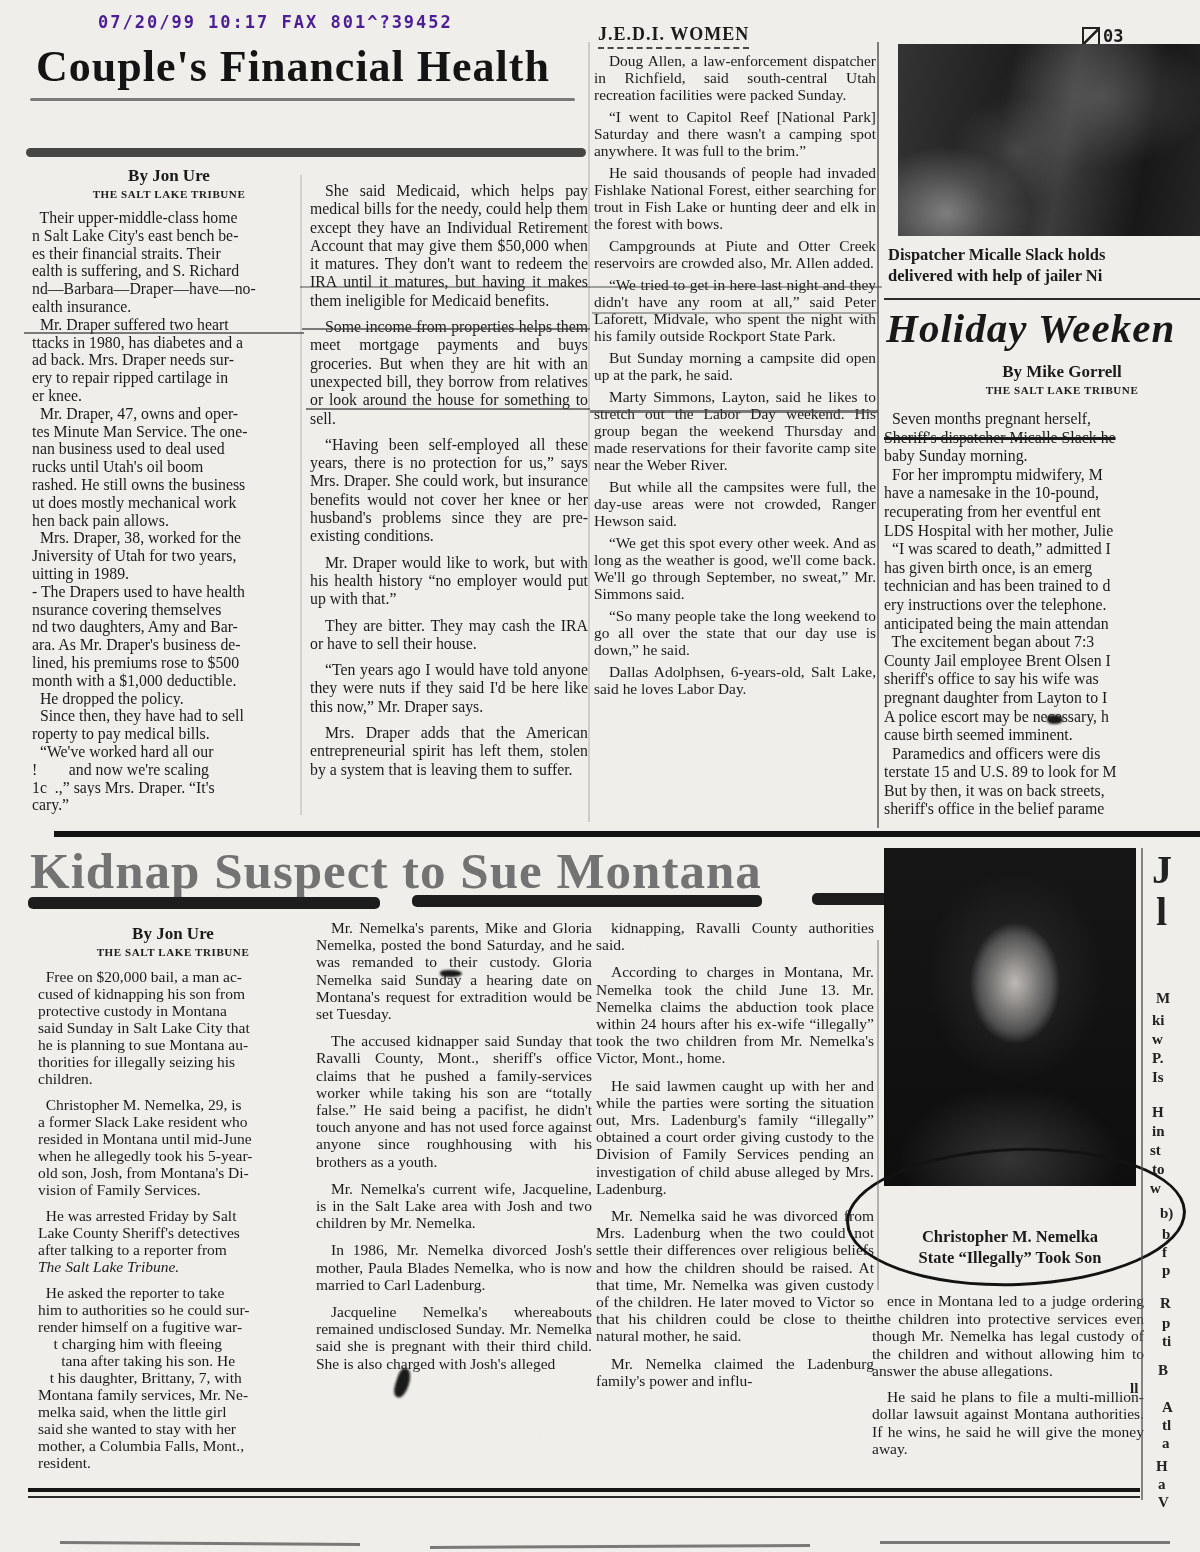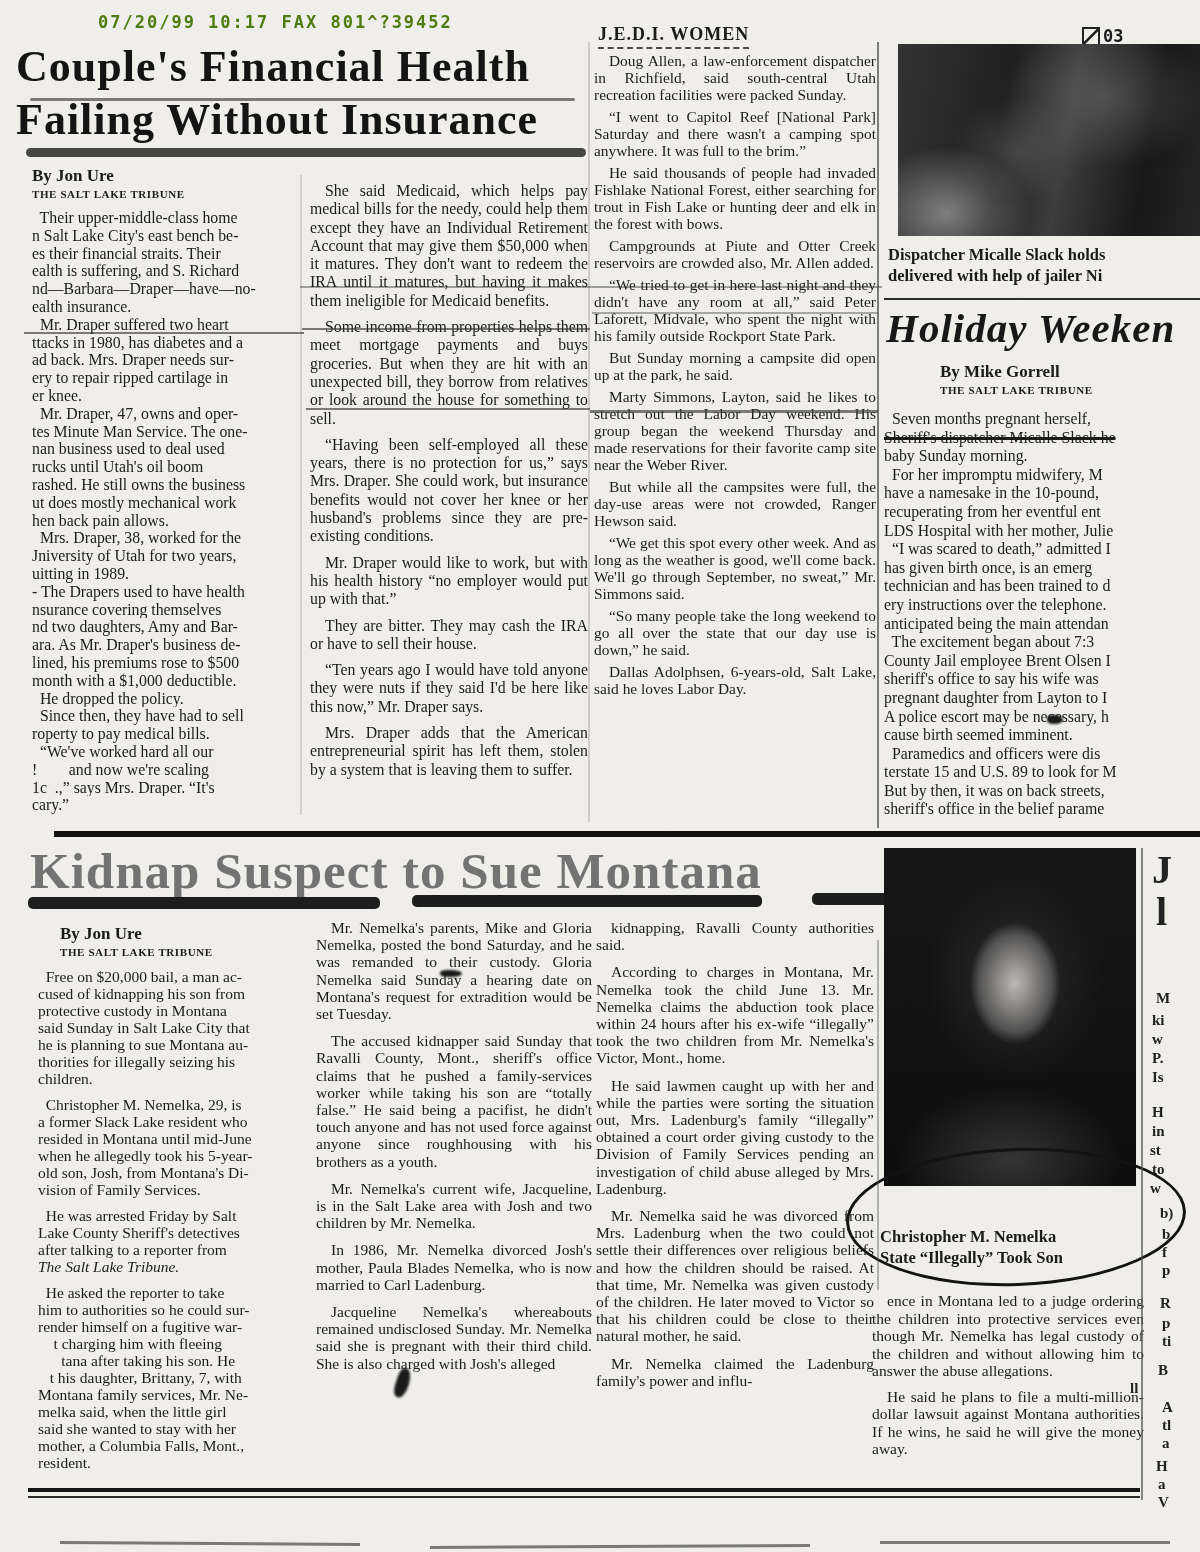--- a/index.html
+++ b/index.html
@@ -4,34 +4,34 @@
 <style>
   html,body{margin:0;padding:0;background:#cfcdc8;}
   #page{position:relative;width:1200px;height:1552px;background:#efeeea;overflow:hidden;
         font-family:"Liberation Serif", serif;color:#1b1b1b;}
   
   .ln{white-space:pre;overflow:hidden;}
   .gap{height:9px;}
   .it{font-style:italic;}
   .strike{text-decoration:line-through;text-decoration-thickness:2.5px;}
   .abs{position:absolute;}
-  .center{}
+  .center{text-align:center;}
   .justify p{margin:0 0 8px 0;text-indent:15px;text-align:justify;}
   .frag{position:absolute;font-weight:bold;font-size:15px;color:#222;}
   
   .fax-left{left:98px;top:12px;font-family:"DejaVu Sans Mono",monospace;font-size:17px;
-            letter-spacing:2px;color:#4d7c0f;font-weight:bold;}
+            letter-spacing:2px;color:#4c1d95;font-weight:bold;}
   .fax-center{left:598px;top:24px;font-size:18px;font-weight:bold;letter-spacing:1px;
               border-bottom:2px dashed #4a4a4a;padding-bottom:2px;}
   .fax-right{left:1082px;top:26px;font-family:"DejaVu Sans Mono",monospace;font-size:17px;
              font-weight:bold;display:flex;align-items:center;gap:3px;}
   .fax-page-icon{display:inline-block;width:14px;height:15px;border:2px solid #222;
       background:linear-gradient(135deg,transparent 44%,#222 45%,#222 55%,transparent 56%);}
   
-  .hl1{left:16px;top:40px;width:575px;font-size:44px;line-height:53px;font-weight:bold;
+  .hl1{left:36px;top:40px;width:575px;font-size:44px;line-height:53px;font-weight:bold;
        letter-spacing:1px;color:#141414;}
   .hl2{left:886px;top:304px;width:312px;font-size:41px;font-weight:bold;font-style:italic;
        white-space:nowrap;overflow:hidden;color:#181818;letter-spacing:1px;}
   .hl3{left:30px;top:842px;width:1115px;font-size:51px;font-weight:bold;letter-spacing:1px;
        white-space:nowrap;overflow:hidden;color:#737373;}
   .smear{position:absolute;background:#1d1d1d;border-radius:5px;filter:blur(0.7px);}
   
   .byline{font-size:17px;font-weight:bold;}
   .byorg{font-size:11px;font-weight:bold;letter-spacing:0.6px;margin-top:2px;}
   
@@ -81,21 +81,20 @@
 
   <div class="abs fax-left">07/20/99  10:17  FAX 801^?39452</div>
   <div class="abs fax-center">J.E.D.I. WOMEN</div>
   <div class="abs fax-right">
     <span class="fax-page-icon"></span>
     <span>03</span>
   </div>
 
   <div class="abs hl1">
     <div>Couple's Financial Health</div>
-    <div>Failing Without Insurance</div>
   </div>
   <div class="smear" style="left:30px;top:98px;width:545px;height:3px;opacity:.55"></div>
   <div class="smear" style="left:26px;top:148px;width:560px;height:9px;opacity:.8"></div>
 
   <div class="abs colA">
     <div class="center byline">By Jon Ure</div>
     <div class="center byorg">THE SALT LAKE TRIBUNE</div>
     <div style="height:9px"></div>
     <div>
         <div class="ln">  Their upper-middle-class home</div>

